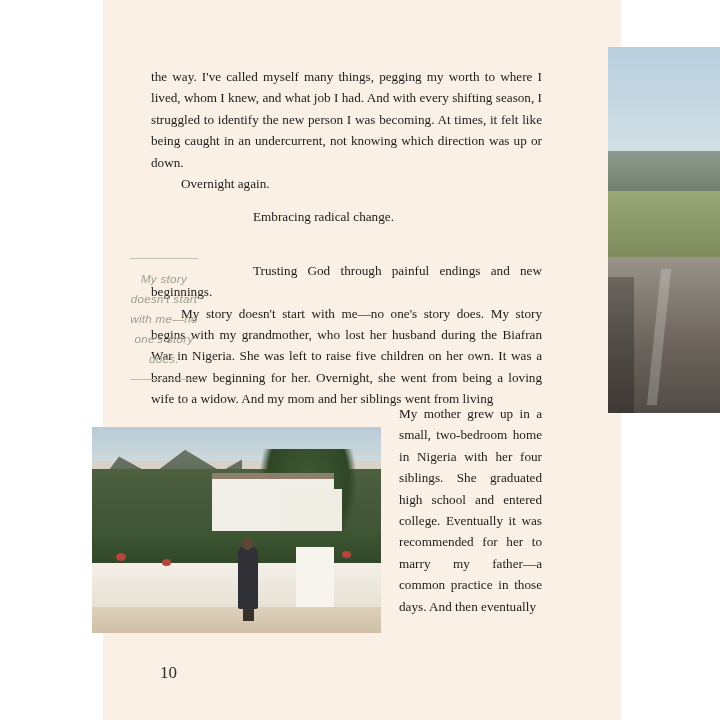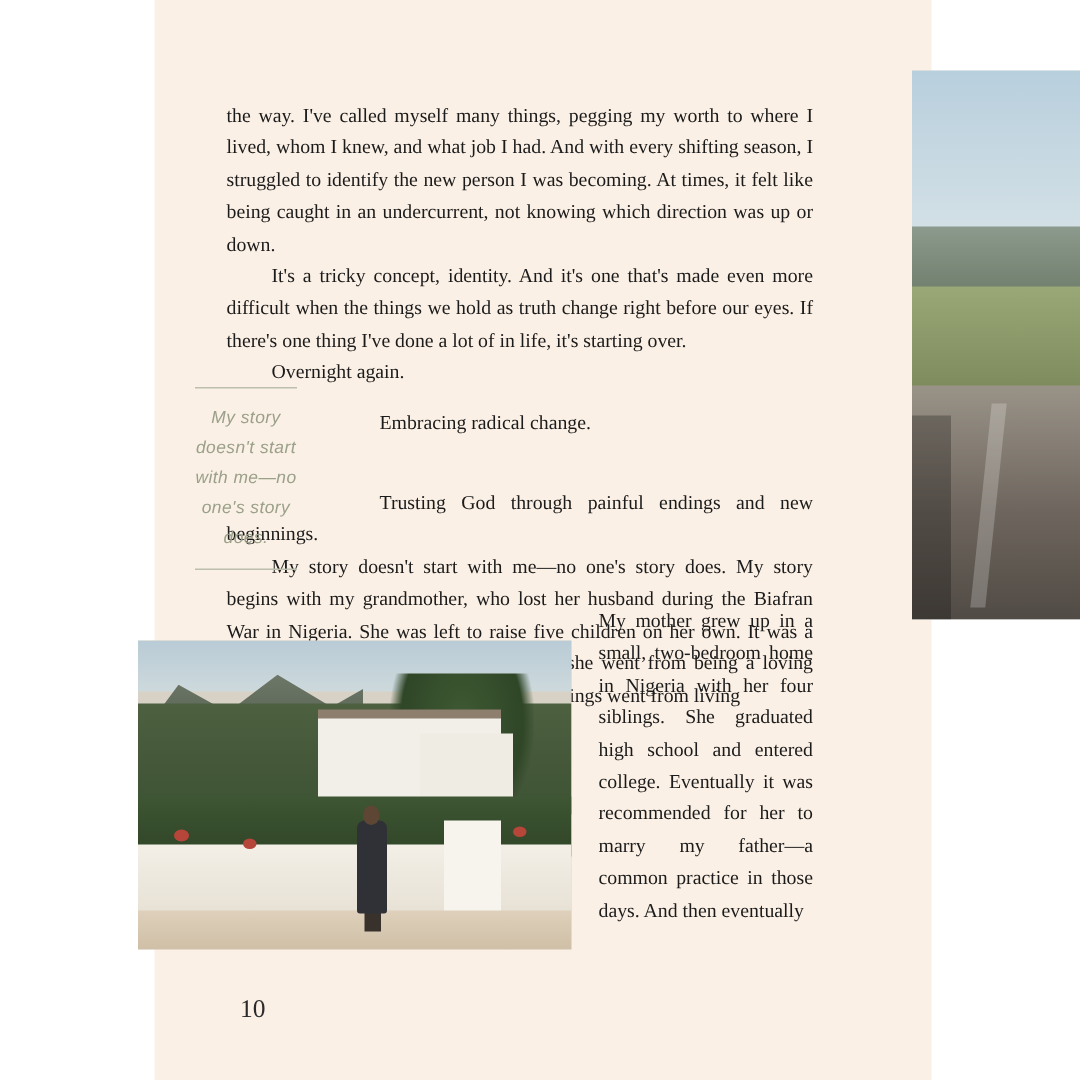--- a/index.html
+++ b/index.html
@@ -254,21 +254,20 @@
     <div class="sky"></div>
     <div class="hills"></div>
     <div class="field"></div>
     <div class="road"></div>
     <div class="dark-strip"></div>
     <div class="road-line"></div>
   </div>
 
   <div class="text-col">
     <p class="para">the way. I've called myself many things, pegging my worth to where I lived, whom I knew, and what job I had. And with every shifting season, I struggled to identify the new person I was becoming. At times, it felt like being caught in an undercurrent, not knowing which direction was up or down.</p>
-    <p class="para">It's a tricky concept, identity. And it's one that's made even more difficult when the things we hold as truth change right before our eyes. If there's one thing I've done a lot of in life, it's starting over.</p>
     <p class="para">Overnight again.</p>
     <p class="para indent2">Embracing radical change.</p>
     <p class="para indent3">Trusting God through painful endings and new beginnings.</p>
     <p class="para">My story doesn't start with me—no one's story does. My story begins with my grandmother, who lost her husband during the Biafran War in Nigeria. She was left to raise five children on her own. It was a brand-new beginning for her. Overnight, she went from being a loving wife to a widow. And my mom and her siblings went from living</p>
   </div>
 
   <div class="wrap-col">
     <p>My mother grew up in a small, two-bedroom home in Nigeria with her four siblings. She graduated high school and entered college. Eventually it was recommended for her to marry my father—a common practice in those days. And then eventually</p>
   </div>
 

